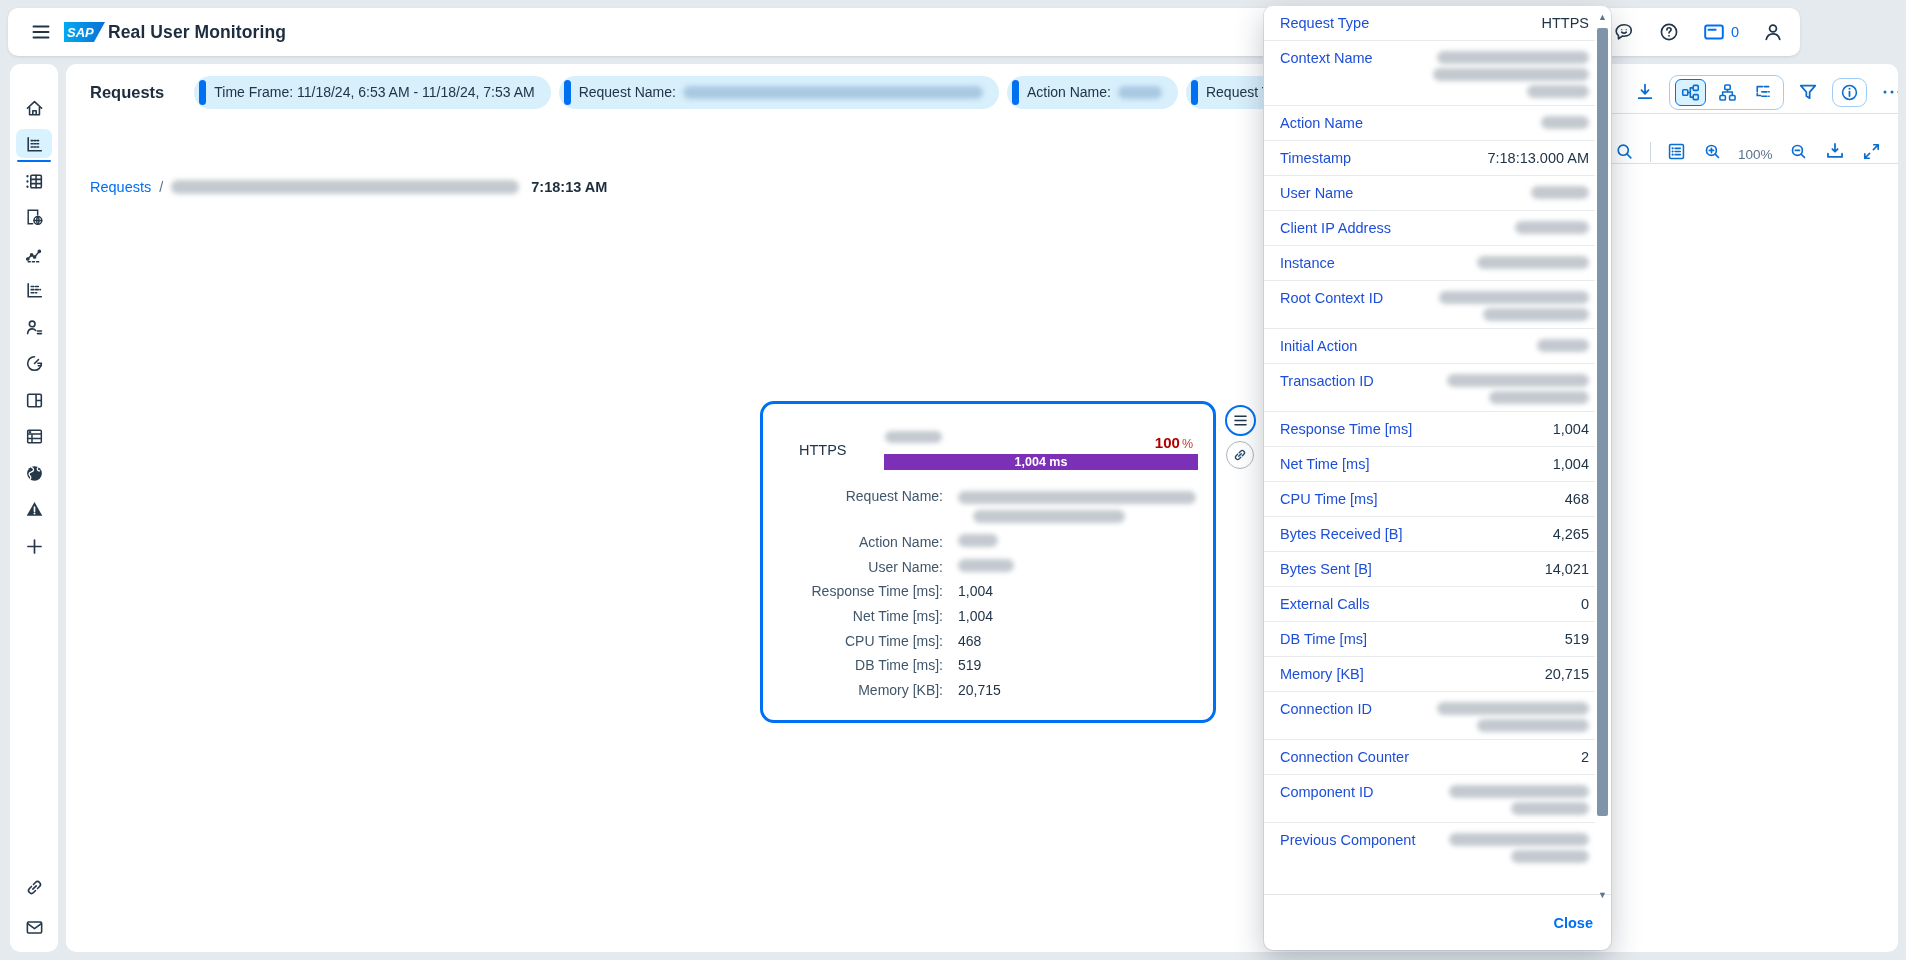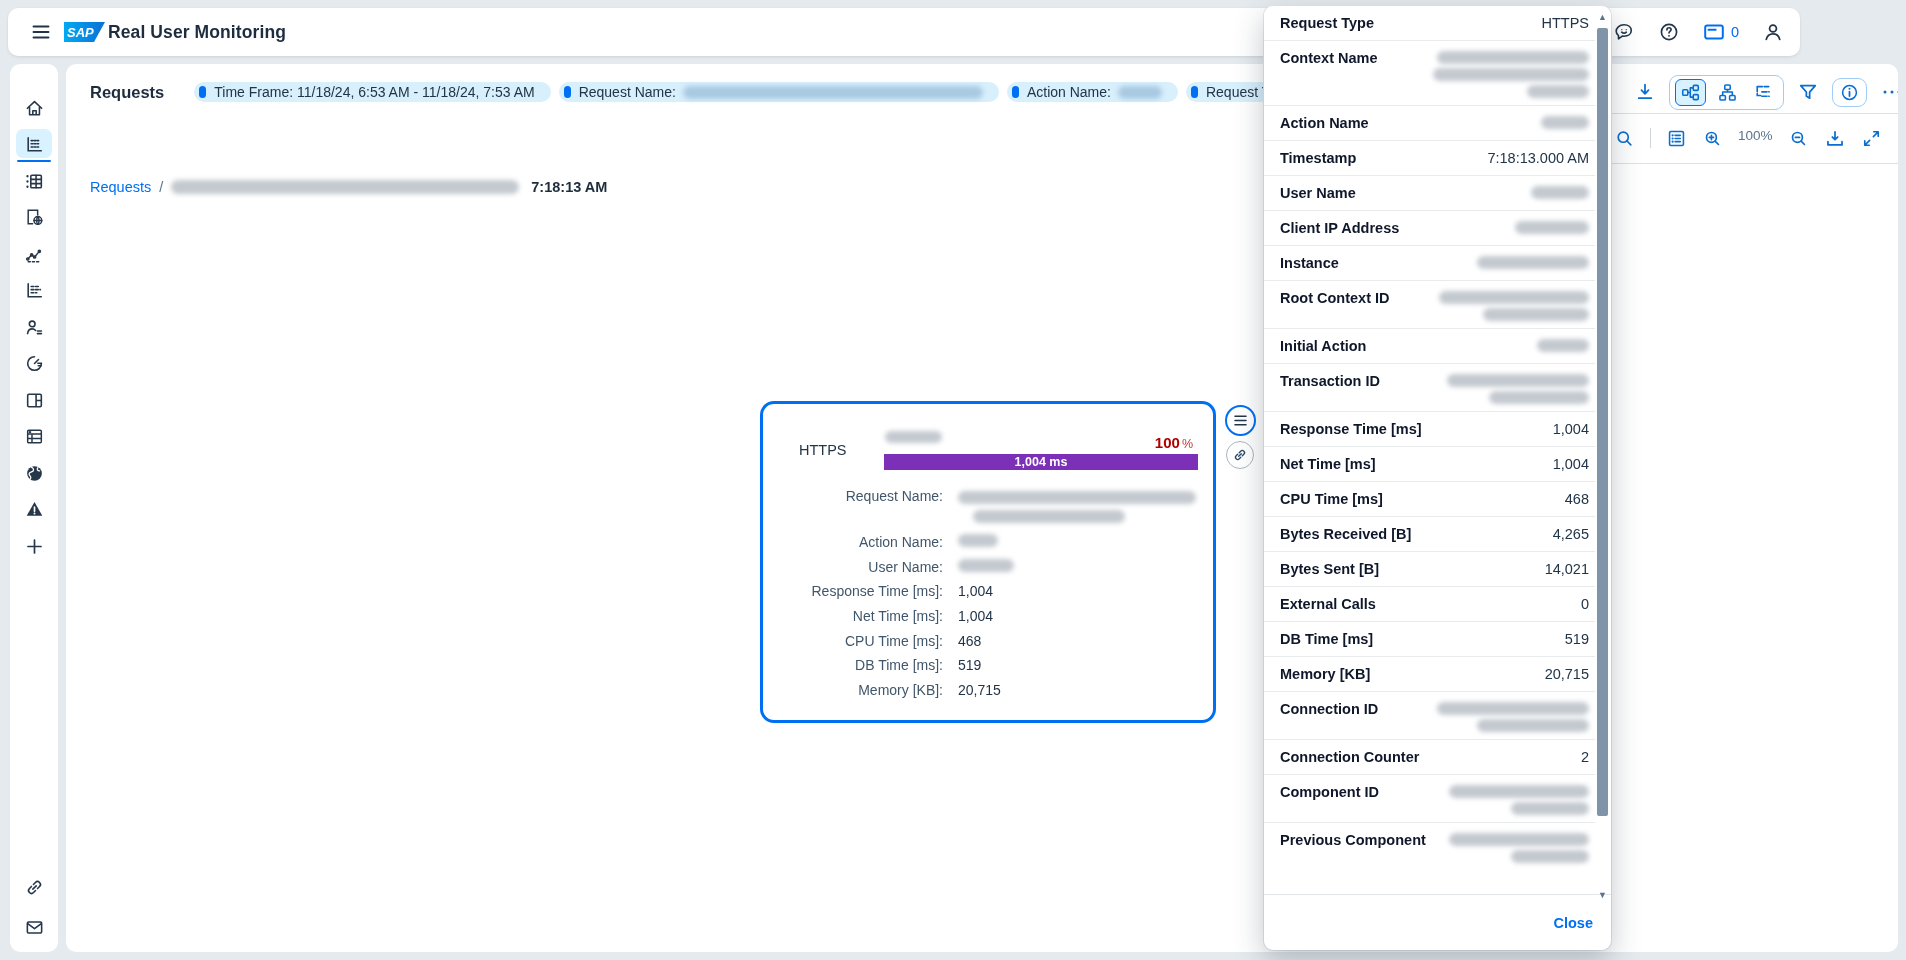--- a/index.html
+++ b/index.html
@@ -39,21 +39,21 @@
 
   
   .main {
     position:absolute; left:66px; top:64px; width:1832px; height:888px;
     background:#fff; border-radius:10px; z-index:1; overflow:hidden;
   }
   .filter-row { position:absolute; left:24px; top:9px; height:38px; display:flex; align-items:center; }
   .page-title { font-size:16.5px; font-weight:700; color:#1d2d3e; margin-right:30px; }
   .chips { display:flex; align-items:center; gap:8px; }
   .chip {
-    position:relative; height:20px; display:inline-flex; align-items:center;
+    position:relative; height:33px; display:inline-flex; align-items:center;
     background:#d8effc; border-radius:17px; padding:0 16px 0 20px;
     font-size:14px; color:#223548; white-space:nowrap; cursor:pointer;
   }
   .chip::before { content:""; position:absolute; left:5px; top:4px; bottom:4px; width:7px; border-radius:4px; background:#0070f2; }
   .chip .chip-redact { margin-left:7px; }
   .redact { display:inline-block; height:13px; border-radius:7px; background:#c3c9cf; filter:blur(2.5px); }
   .redact.blue { background:#a9c9e2; }
 
   .breadcrumb { position:absolute; left:24px; top:115px; display:flex; align-items:center; gap:8px; font-size:14.5px; }
   .bc-link { color:#0070f2; cursor:pointer; }
@@ -61,21 +61,21 @@
   .bc-time { font-weight:700; color:#1d2d3e; margin-left:4px; }
 
   
   .toolbar-top { position:absolute; top:9px; left:1568px; height:38px; display:flex; align-items:center; gap:13px; }
   .tb-ic { display:flex; align-items:center; justify-content:center; cursor:pointer; }
   .tb-group { display:flex; align-items:center; gap:7px; border:1px solid #9ecdf8; border-radius:9px; padding:3px 5px; }
   .tb-box { display:flex; align-items:center; justify-content:center; border-radius:6px; padding:2px 4px; cursor:pointer; }
   .tb-box.sel { border:1.5px solid #0070f2; background:#d9f2ff; }
   .tb-box.outline { border:1px solid #9ecdf8; border-radius:9px; padding:3px 6px; }
   .tb1-line { position:absolute; top:49px; left:1546px; width:286px; height:1px; background:#dbe1e7; }
-  .toolbar-zoom { position:absolute; top:64px; left:1548px; height:34px; display:flex; align-items:flex-start; gap:15px; }
+  .toolbar-zoom { position:absolute; top:64px; left:1548px; height:34px; display:flex; align-items:flex-end; gap:15px; }
   .zoom-level { font-size:13.5px; color:#5b738b; }
   .tb-vdiv { width:1px; height:20px; background:#cfd6dc; }
   .tb2-line { position:absolute; top:99px; left:1546px; width:286px; height:1px; background:#dbe1e7; }
 
   
   .req-card {
     position:absolute; left:694px; top:337px; width:456px; height:322px;
     background:#fff; border:3px solid #0070f2; border-radius:14px;
   }
   .card-proto { position:absolute; left:36px; top:38px; font-size:14.5px; color:#223548; }
@@ -98,21 +98,21 @@
 
   
   .detail-panel {
     position:absolute; left:1264px; top:6px; width:347px; height:944px;
     background:#fff; border-radius:9px; z-index:40;
     box-shadow:0 10px 30px rgba(29,45,62,.28), 0 0 0 1px #e7eaee;
     display:flex; flex-direction:column; overflow:hidden;
   }
   .dp-rows { flex:1; overflow:hidden; padding-right:16px; }
   .dp-row { display:flex; justify-content:space-between; align-items:flex-start; padding:7px 6px 7px 16px; border-bottom:1px solid #e8eaec; font-size:14.5px; line-height:20px; }
-  .dp-label { color:#0f172a; white-space:nowrap;font-weight:bold; }
+  .dp-label { color:#1d4ed8; white-space:nowrap; }
   .dp-val { color:#223548; text-align:right; }
   .dp-redact { display:flex; flex-direction:column; align-items:flex-end; gap:4px; padding-top:3px; }
   .dp-redact .redact { height:13px; }
   .dp-footer { height:56px; border-top:1px solid #e2e5e8; display:flex; align-items:center; justify-content:flex-end; padding-right:18px; flex:none; }
   .dp-close { color:#0070f2; font-weight:700; font-size:14.5px; cursor:pointer; }
   .dp-scroll { position:absolute; right:2px; top:4px; bottom:48px; width:13px; }
   .dp-scroll .arr { position:absolute; left:0; width:13px; text-align:center; font-size:9px; color:#5b738b; cursor:pointer; }
   .dp-scroll .arr.up { top:2px; }
   .dp-scroll .arr.down { bottom:2px; }
   .dp-thumb { position:absolute; left:1px; top:18px; width:11px; height:788px; background:#8094a9; border-radius:2px; cursor:grab; }

